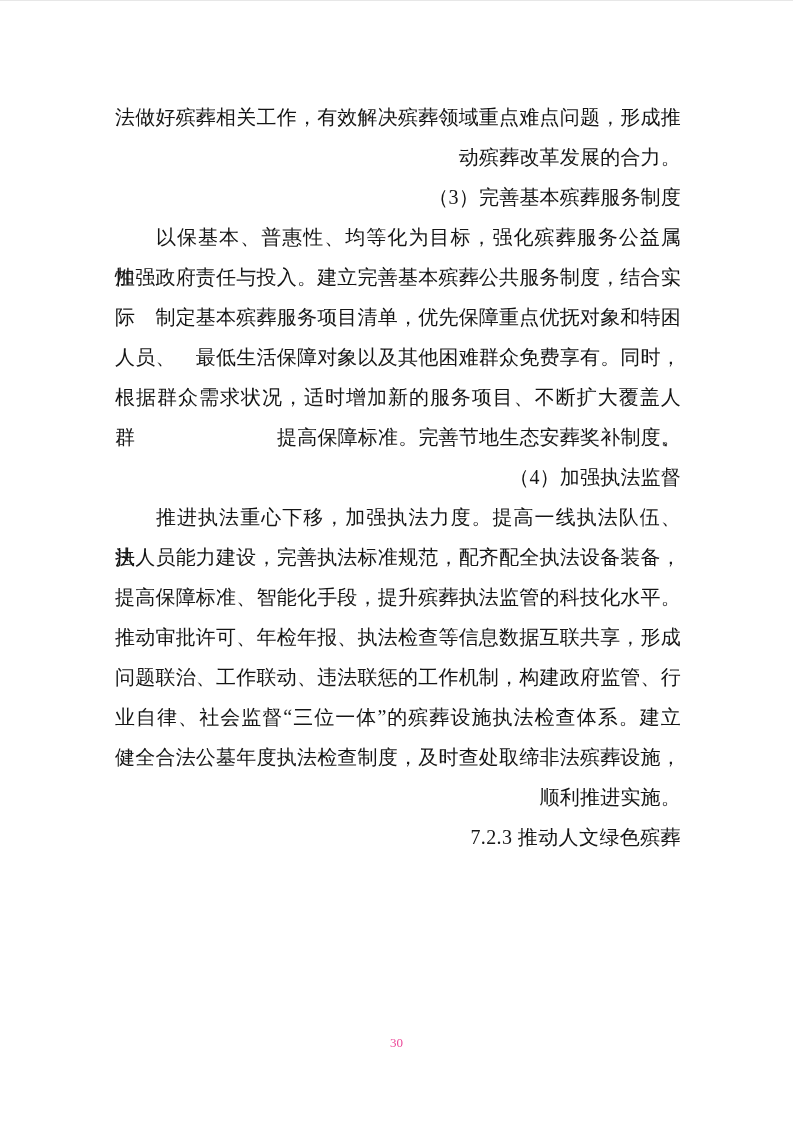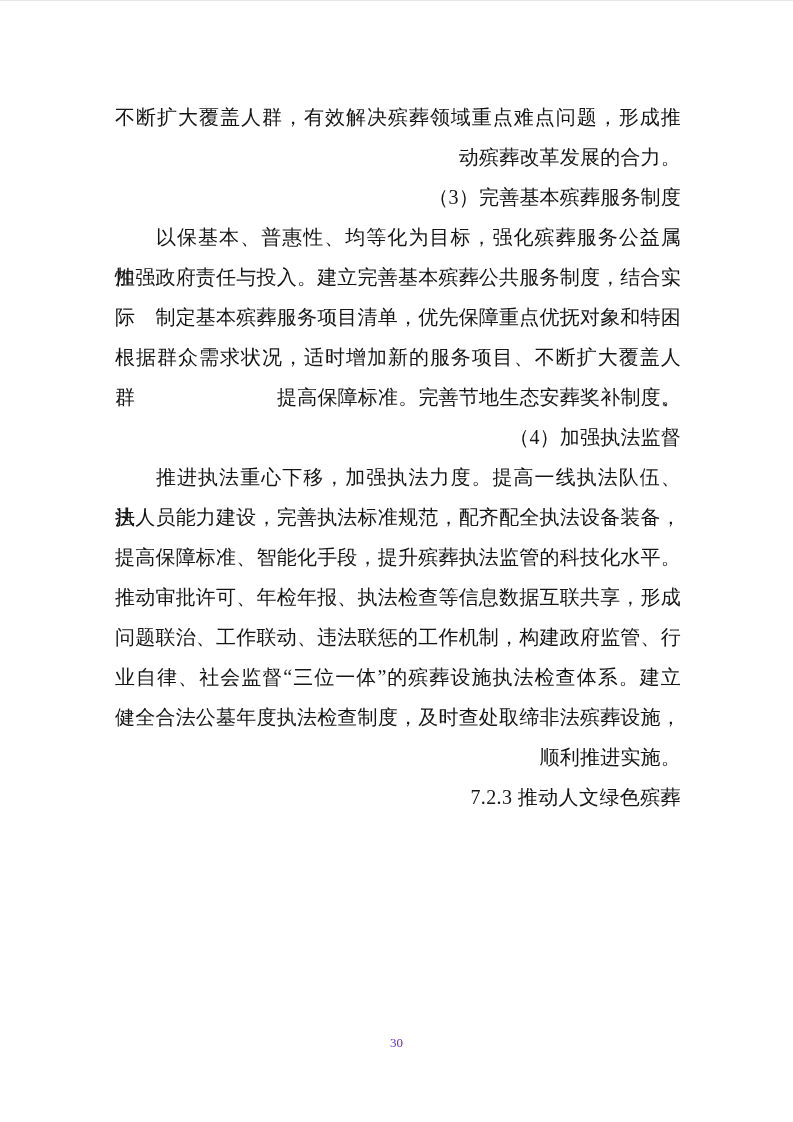--- a/index.html
+++ b/index.html
@@ -49,34 +49,35 @@
     letter-spacing: 0.4px;
   }
   .footer {
     position: absolute;
     top: 1033px;
     left: 0;
     width: 100%;
     text-align: center;
     font-size: 13px;
     line-height: 18px;
-    color: #6d28d9;
+    color: #ec4899;
   }
 </style>
 </head>
 <body>
 
 <div class="page">
   <div class="content">
-      <div class="line justify">不断扩大覆盖人群，有效解决殡葬领域重点难点问题，形成推</div>
+      <div class="line justify">法做好殡葬相关工作，有效解决殡葬领域重点难点问题，形成推</div>
       <div class="line">动殡葬改革发展的合力。</div>
       <div class="line indent">（3）完善基本殡葬服务制度</div>
       <div class="line justify indent">以保基本、普惠性、均等化为目标，强化殡葬服务公益属性，</div>
       <div class="line justify">加强政府责任与投入。建立完善基本殡葬公共服务制度，结合实</div>
       <div class="line justify">际　制定基本殡葬服务项目清单，优先保障重点优抚对象和特困</div>
+      <div class="line justify">人员、　最低生活保障对象以及其他困难群众免费享有。同时，</div>
       <div class="line justify">根据群众需求状况，适时增加新的服务项目、不断扩大覆盖人群、</div>
       <div class="line">提高保障标准。完善节地生态安葬奖补制度。</div>
       <div class="line indent">（4）加强执法监督</div>
       <div class="line justify indent">推进执法重心下移，加强执法力度。提高一线执法队伍、执</div>
       <div class="line justify">法人员能力建设，完善执法标准规范，配齐配全执法设备装备，</div>
       <div class="line justify">提高保障标准、智能化手段，提升殡葬执法监管的科技化水平。</div>
       <div class="line justify">推动审批许可、年检年报、执法检查等信息数据互联共享，形成</div>
       <div class="line justify">问题联治、工作联动、违法联惩的工作机制，构建政府监管、行</div>
       <div class="line justify">业自律、社会监督“三位一体”的殡葬设施执法检查体系。建立</div>
       <div class="line justify">健全合法公墓年度执法检查制度，及时查处取缔非法殡葬设施，</div>

